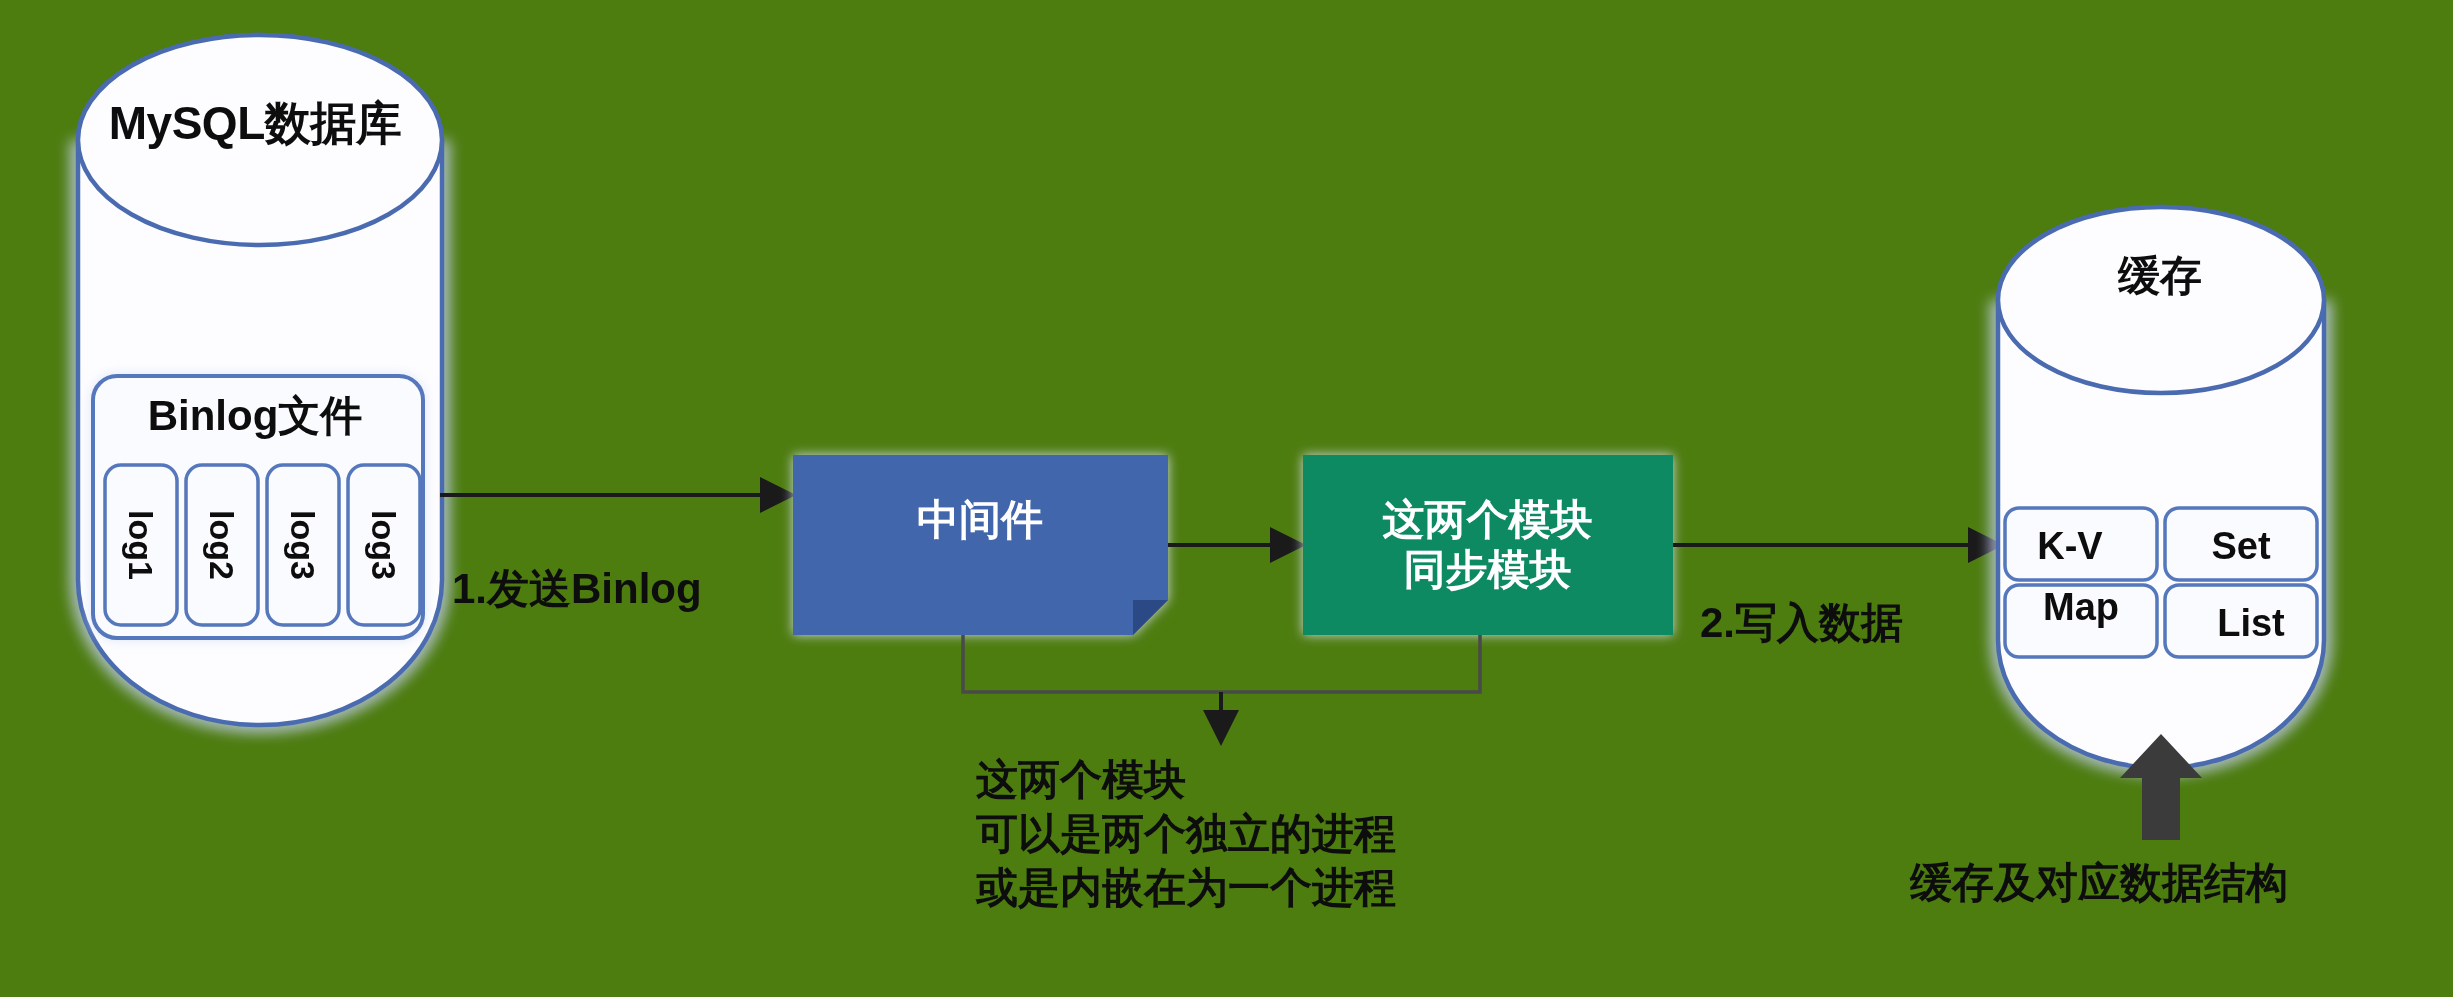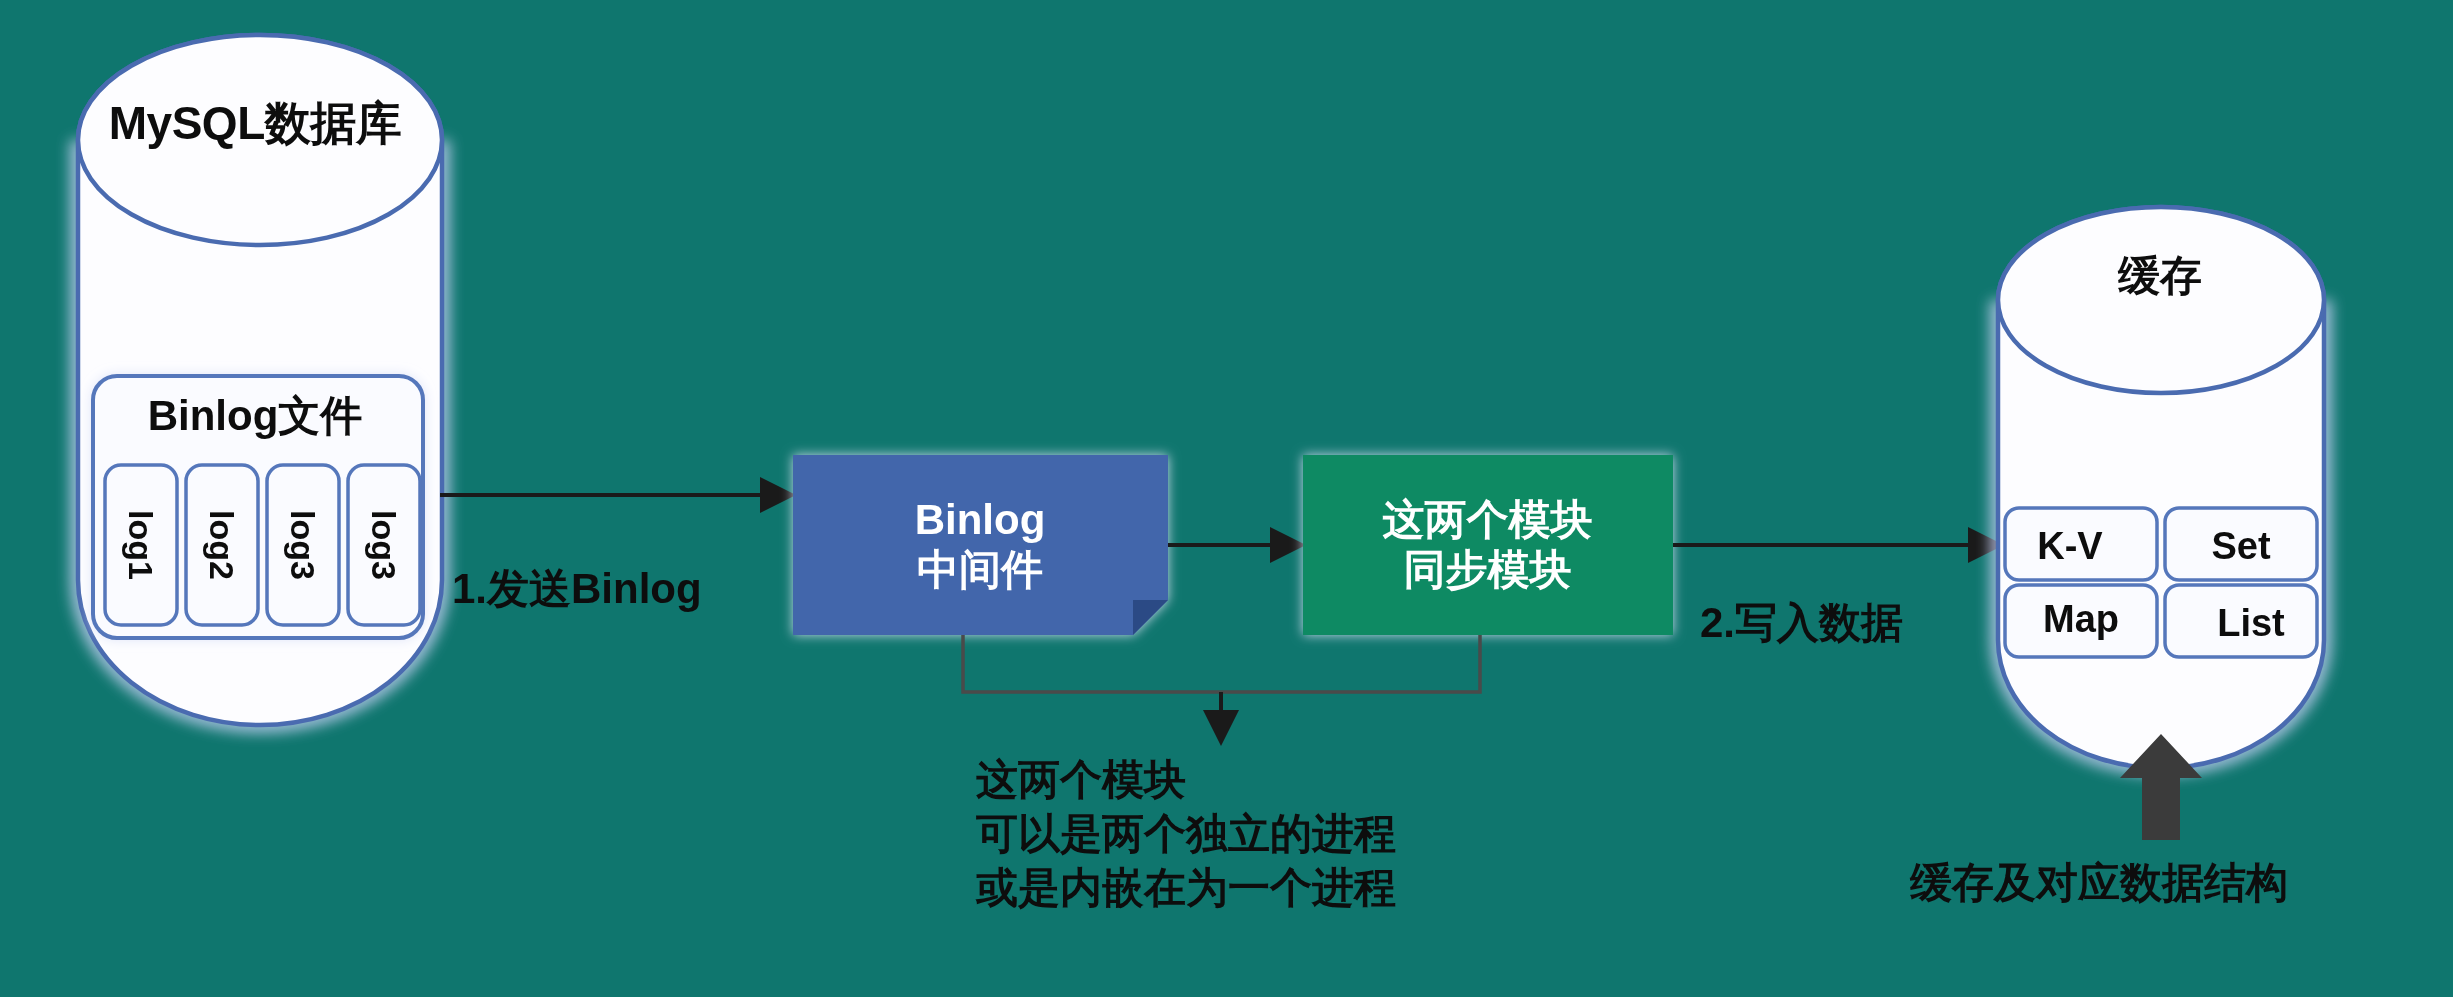--- a/index.html
+++ b/index.html
@@ -5,21 +5,21 @@
 <style>
   html, body {
     margin: 0;
     padding: 0;
     background: #ffffff;
   }
   #stage {
     position: relative;
     width: 2453px;
     height: 997px;
-    background: #0f766e;
+    background: #4d7c0f;
     overflow: hidden;
     font-family: "Liberation Sans", "DejaVu Sans", sans-serif;
   }
   #svg-layer {
     position: absolute;
     left: 0; top: 0;
     width: 2453px;
     height: 997px;
   }
 
@@ -215,21 +215,20 @@
   <div class="lbl" id="mysql-title">MySQL数据库</div>
 
   <div class="lbl" id="binlog-file-title">Binlog文件</div>
 
   <div class="log-chip-label" style="left:81px; top:528px;">log1</div>
   <div class="log-chip-label" style="left:162px; top:528px;">log2</div>
   <div class="log-chip-label" style="left:243px; top:528px;">log3</div>
   <div class="log-chip-label" style="left:324px; top:528px;">log3</div>
 
   <div class="proc-box-text" id="binlog-mw-text">
-    <div>Binlog</div>
     <div>中间件</div>
   </div>
 
   <div class="proc-box-text" id="parse-mod-text">
     <div>这两个模块</div>
     <div>同步模块</div>
   </div>
 
   <div class="lbl" id="arrow1-label">1.发送Binlog</div>
 
@@ -238,18 +237,18 @@
   <div id="note-block">
     <div>这两个模块</div>
     <div>可以是两个独立的进程</div>
     <div>或是内嵌在为一个进程</div>
   </div>
 
   <div class="lbl" id="cache-title">缓存</div>
 
   <div class="ds-chip-label" style="left:1994px; top:527px; width:152px;">K-V</div>
   <div class="ds-chip-label" style="left:2165px; top:527px; width:152px;">Set</div>
-  <div class="ds-chip-label" style="left:2005px; top:600px; width:152px;">Map</div>
+  <div class="ds-chip-label" style="left:2005px; top:588px; width:152px;">Map</div>
   <div class="ds-chip-label" style="left:2165px; top:604px; width:172px;">List</div>
 
   <div class="lbl" id="cache-caption">缓存及对应数据结构</div>
 
 </div>
 
 </body></html>

